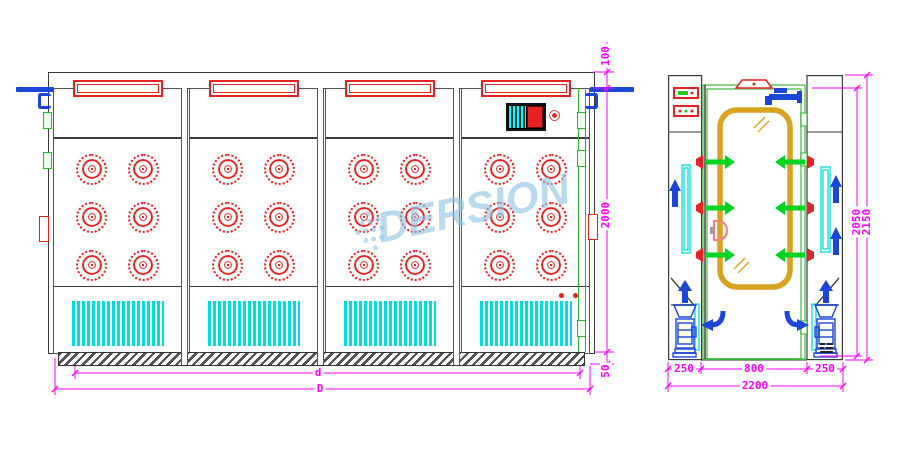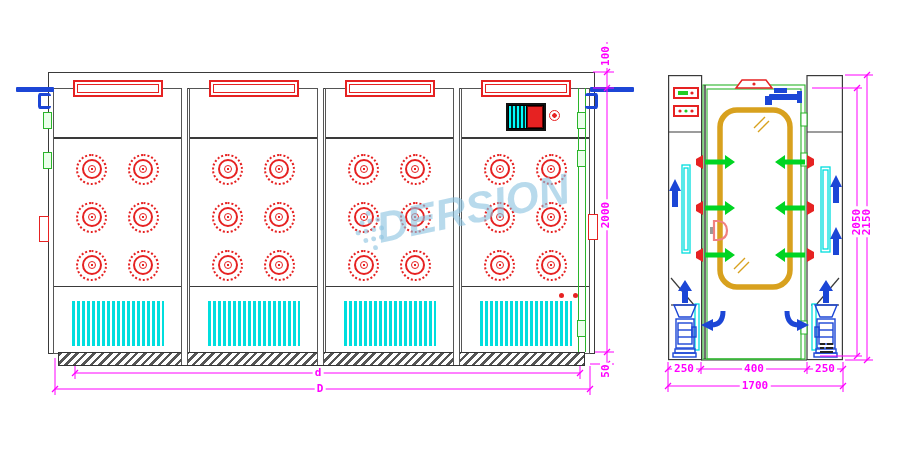--- a/index.html
+++ b/index.html
@@ -450,23 +450,23 @@
         <line x1="864" y1="363" x2="870" y2="357"></line>
     </g>
   </svg>
 
   <div class="dim vert" style="left:606px;top:56px">100</div>
   <div class="dim vert" style="left:606px;top:215px">2000</div>
   <div class="dim vert" style="left:606px;top:371px">50</div>
   <div class="dim" style="left:318px;top:373px">d</div>
   <div class="dim" style="left:320px;top:389px">D</div>
   <div class="dim" style="left:684px;top:369px">250</div>
-  <div class="dim" style="left:754px;top:369px">400</div>
+  <div class="dim" style="left:754px;top:369px">800</div>
   <div class="dim" style="left:825px;top:369px">250</div>
-  <div class="dim" style="left:755px;top:386px">1700</div>
+  <div class="dim" style="left:755px;top:386px">2200</div>
   <div class="dim vert" style="left:857px;top:222px">2050</div>
   <div class="dim vert" style="left:867px;top:222px">2150</div>
 
   <div class="watermark-text">DERSION</div>
   <svg class="watermark-logo" width="44" height="46">
     <g fill="rgba(140,195,225,.62)">
       <circle cx="22" cy="5" r="2.4"></circle>
       <circle cx="14" cy="13" r="2.4"></circle>
         <circle cx="22" cy="13" r="2.4"></circle>
         <circle cx="30" cy="13" r="2.4"></circle>

